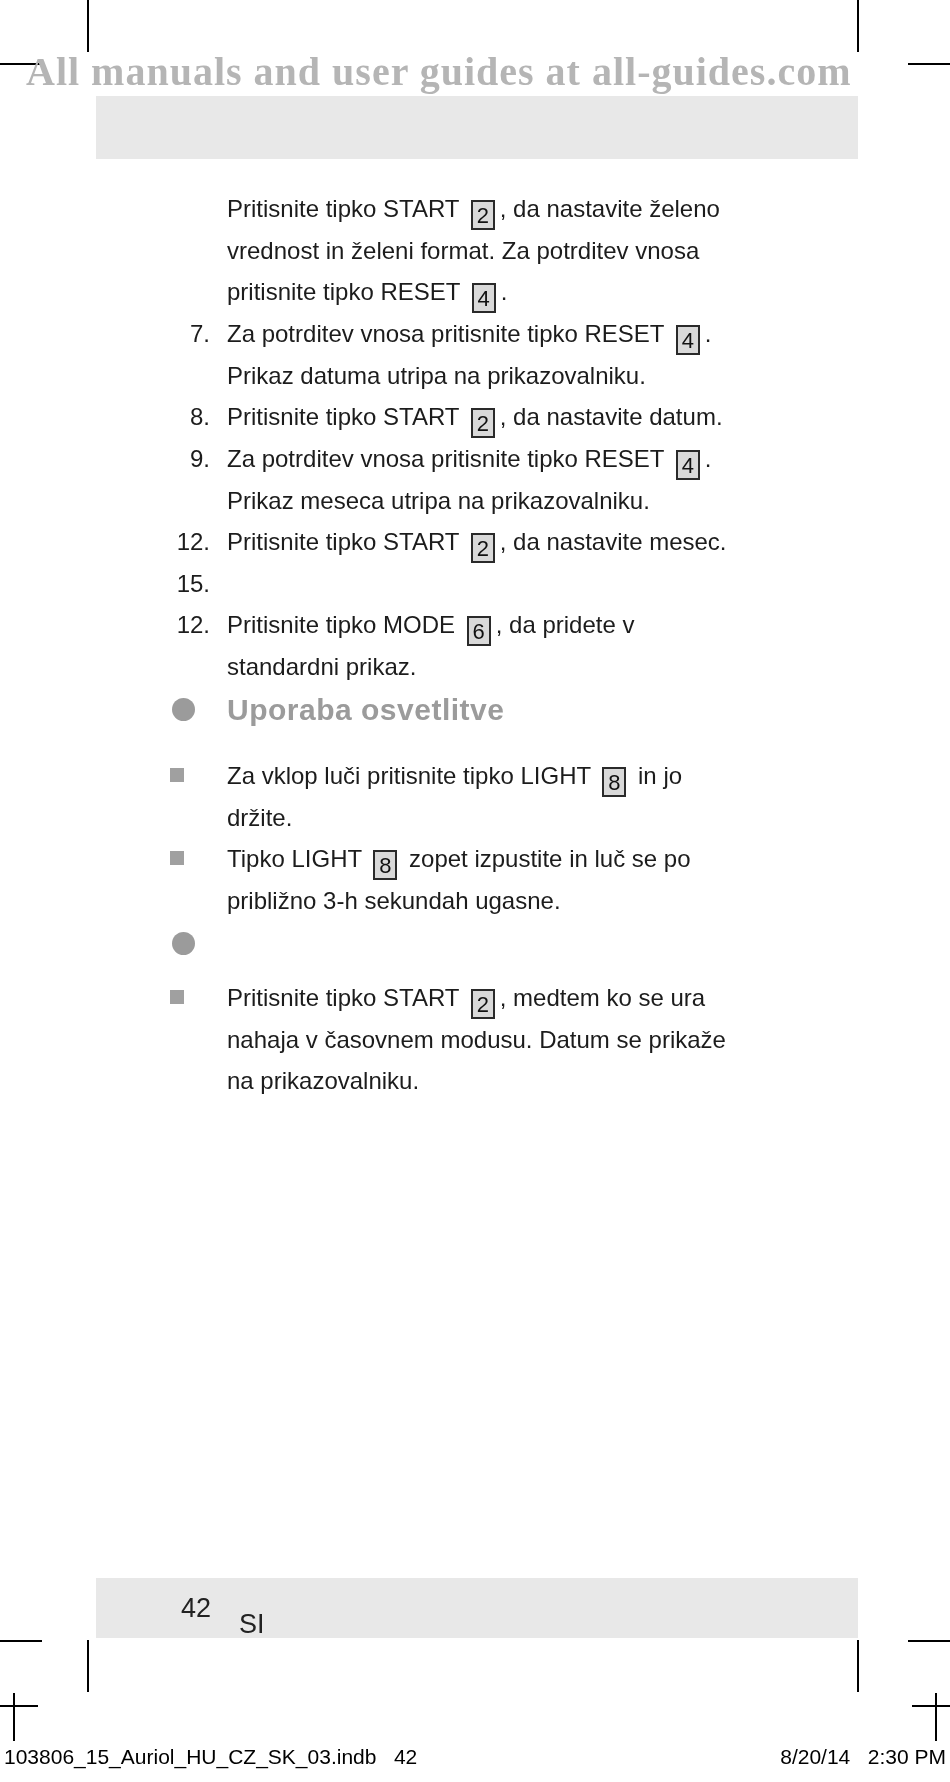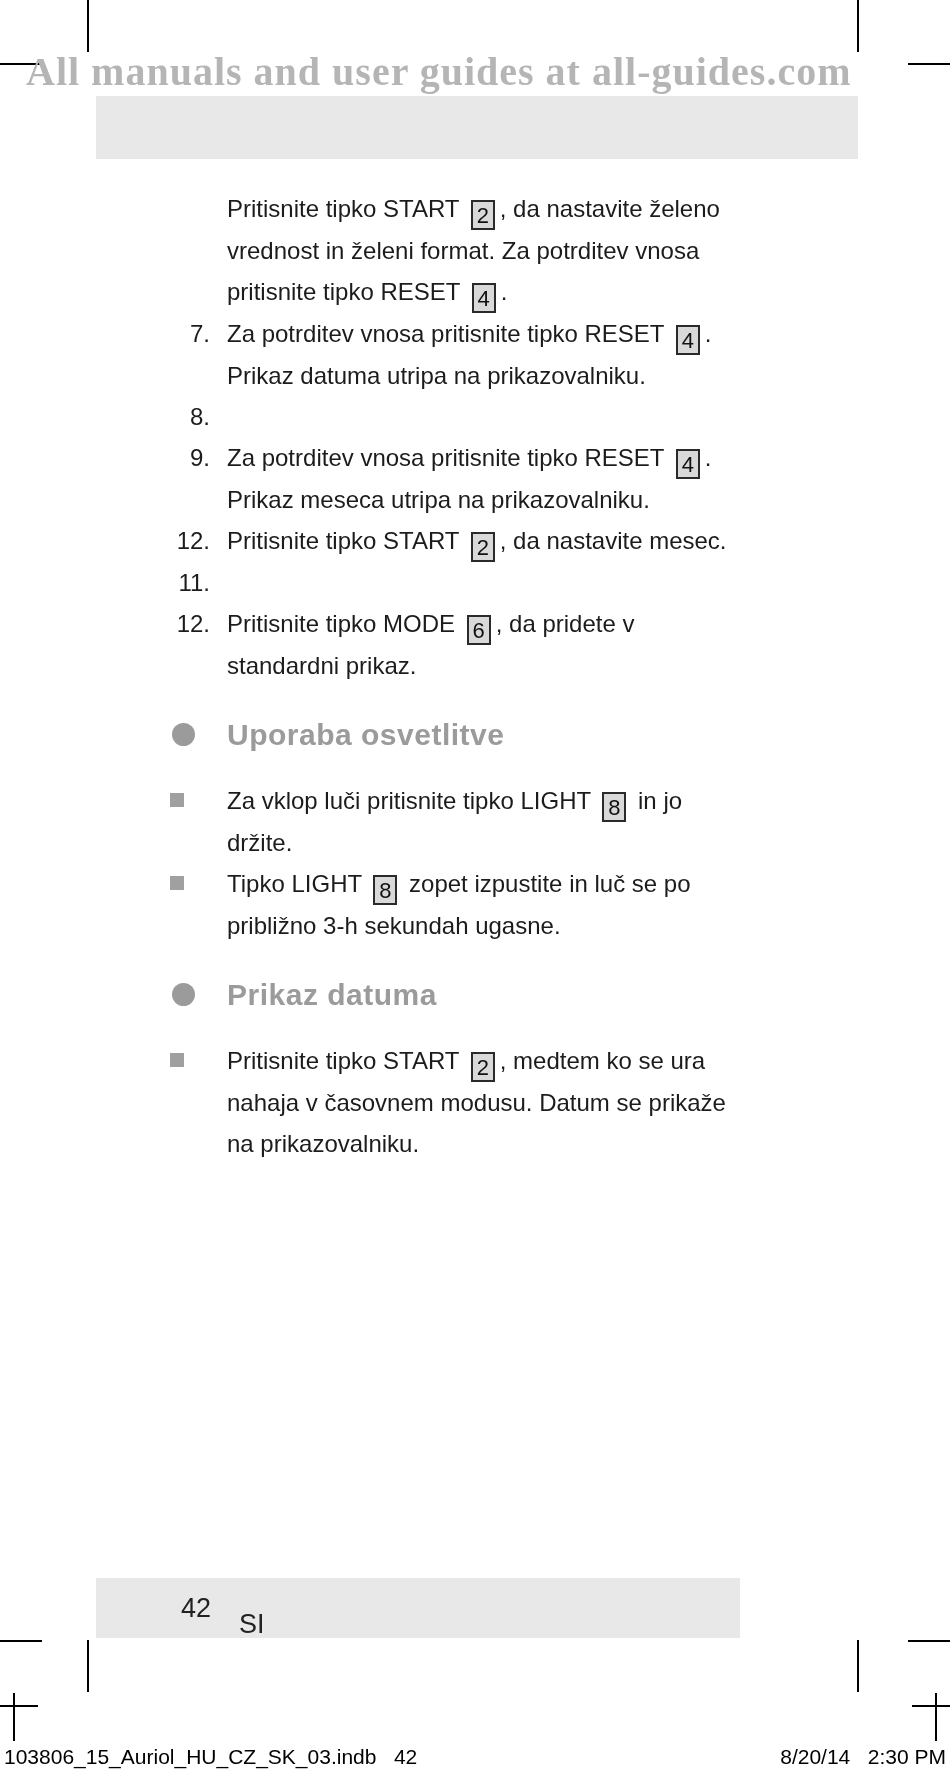--- a/index.html
+++ b/index.html
@@ -30,21 +30,21 @@
   
   .header-bar {
     position: absolute;
     top: 96px; left: 96px;
     width: 762px; height: 63px;
     background: #e8e8e8;
   }
   .footer-bar {
     position: absolute;
     top: 1578px; left: 96px;
-    width: 644px; height: 60px;
+    width: 762px; height: 60px;
     background: #e8e8e8;
     display: flex;
     align-items: center;
     font-size: 27px;
     color: #222;
   }
   .footer-bar .pageno { margin-left: 85px; }
   .footer-bar .lang { margin-left: 28px; margin-top: 32px; }
 
   
@@ -77,21 +77,21 @@
     border: 2px solid #2a2a2a;
     background: #d9d9d9;
     color: #111;
     font-size: 22px;
     text-align: center;
     vertical-align: -6px;
     box-sizing: border-box;
   }
 
   
-  .section { margin-top: 26px; }
+  .section { }
   .section-head { display: flex; line-height: 46px; }
   .section-dot {
     width: 23px; height: 23px;
     border-radius: 50%;
     background: #9b9b9b;
     margin-left: 172px;
     margin-top: 11px;
     flex: 0 0 auto;
   }
   .section-title {
@@ -166,34 +166,35 @@
     <div class="intro">Pritisnite tipko START <span class="key">2</span>, da nastavite želeno<br>vrednost in želeni format. Za potrditev vnosa<br>pritisnite tipko RESET <span class="key">4</span>.</div>
 
     <div class="steps" id="steps-list">
   <div class="step">
     <div class="step-num">7.</div>
     <div class="step-body">Za potrditev vnosa pritisnite tipko RESET <span class="key">4</span>.<br>Prikaz datuma utripa na prikazovalniku.</div>
   </div>
 
   <div class="step">
     <div class="step-num">8.</div>
+    <div class="step-body">Pritisnite tipko START <span class="key">2</span>, da nastavite datum.</div>
   </div>
 
   <div class="step">
     <div class="step-num">9.</div>
     <div class="step-body">Za potrditev vnosa pritisnite tipko RESET <span class="key">4</span>.<br>Prikaz meseca utripa na prikazovalniku.</div>
   </div>
 
   <div class="step">
     <div class="step-num">12.</div>
     <div class="step-body">Pritisnite tipko START <span class="key">2</span>, da nastavite mesec.</div>
   </div>
 
   <div class="step">
-    <div class="step-num">11.</div>
+    <div class="step-num">15.</div>
   </div>
 
   <div class="step">
     <div class="step-num">12.</div>
     <div class="step-body">Pritisnite tipko MODE <span class="key">6</span>, da pridete v<br>standardni prikaz.</div>
   </div>
 </div>
 
     <div id="sections-container">
   <div class="section">
@@ -210,21 +211,20 @@
   <div class="bullet-item">
     <div class="bullet-marker"></div>
     <div class="bullet-body">Tipko LIGHT <span class="key">8</span> zopet izpustite in luč se po<br>približno 3-h sekundah ugasne.</div>
   </div>
 </div>
   </div>
 
   <div class="section">
     <div class="section-head">
       <div class="section-dot"></div>
-      <div class="section-title">Prikaz datuma</div>
     </div>
     <div class="bullet-list">
   <div class="bullet-item">
     <div class="bullet-marker"></div>
     <div class="bullet-body">Pritisnite tipko START <span class="key">2</span>, medtem ko se ura<br>nahaja v časovnem modusu. Datum se prikaže<br>na prikazovalniku.</div>
   </div>
 </div>
   </div>
 </div>
 

